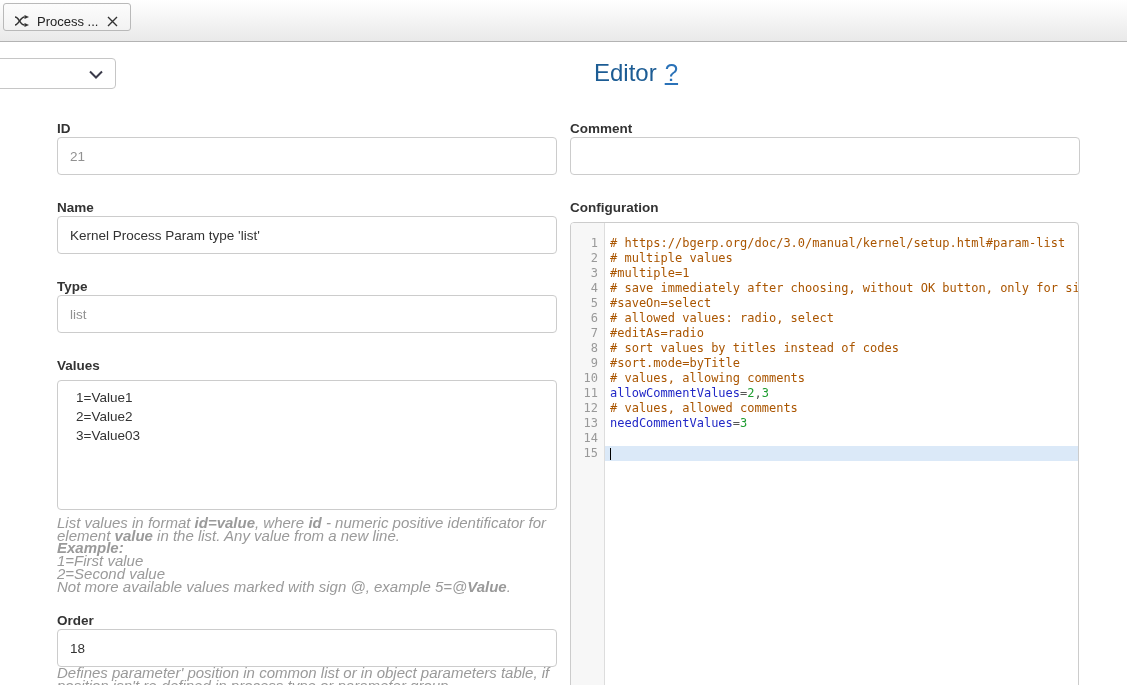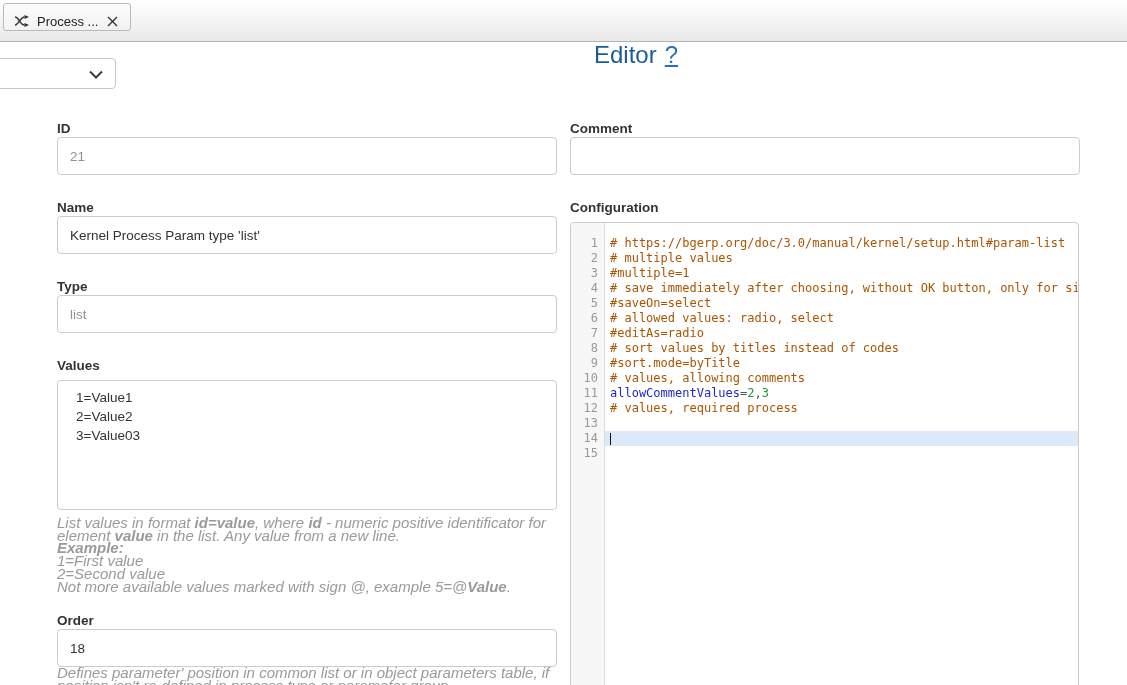--- a/index.html
+++ b/index.html
@@ -26,21 +26,21 @@
   .tab .icon svg { display: block; }
   .tab-close { display: inline-flex; align-items: center; padding: 2px; cursor: pointer; }
   
   .type-select {
     position: absolute; left: -8px; top: 58px; width: 124px; height: 31px;
     background: #fff; border: 1px solid #c6c6c6; border-radius: 4px;
     display: flex; align-items: center; justify-content: flex-end;
     padding-right: 12px; cursor: pointer;
   }
   .page-title {
-    position: absolute; left: 594px; top: 41px;
+    position: absolute; left: 594px; top: 59px;
     font-size: 24px; color: #1c5c94;
   }
   .page-title .help-link {
     color: #2a72b8; text-decoration: underline; margin-left: 8px; cursor: pointer;
   }
   
   .col { position: absolute; top: 113px; }
   .col-left  { left: 57px;  width: 500px; }
   .col-right { left: 570px; width: 510px; }
   .field-label {
@@ -179,20 +179,21 @@
           <div class="cl"><span class="tk-comment"># multiple values</span></div>
           <div class="cl"><span class="tk-comment">#multiple=1</span></div>
           <div class="cl"><span class="tk-comment"># save immediately after choosing, without OK button, only for sing</span></div>
           <div class="cl"><span class="tk-comment">#saveOn=select</span></div>
           <div class="cl"><span class="tk-comment"># allowed values: radio, select</span></div>
           <div class="cl"><span class="tk-comment">#editAs=radio</span></div>
           <div class="cl"><span class="tk-comment"># sort values by titles instead of codes</span></div>
           <div class="cl"><span class="tk-comment">#sort.mode=byTitle</span></div>
           <div class="cl"><span class="tk-comment"># values, allowing comments</span></div>
           <div class="cl"><span class="tk-key">allowCommentValues</span><span class="tk-eq">=</span><span class="tk-num">2</span><span class="tk-eq">,</span><span class="tk-num">3</span></div>
-          <div class="cl"><span class="tk-comment"># values, required process</span></div>
+          <div class="cl"><span class="tk-comment"># values, allowed comments</span></div>
+          <div class="cl"><span class="tk-key">needCommentValues</span><span class="tk-eq">=</span><span class="tk-num">3</span></div>
           <div class="cl"></div>
           <div class="cl active"><span class="cursor"></span></div>
         </div>
     </div>
   </div>
 
 </div>
 
 </body></html>

